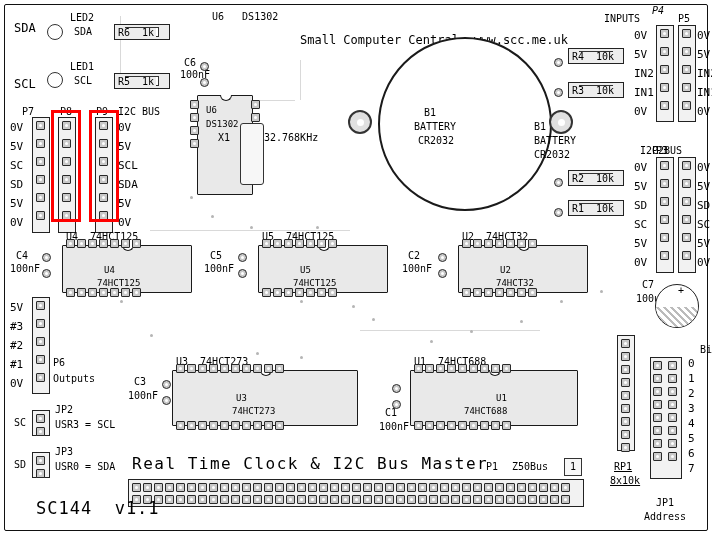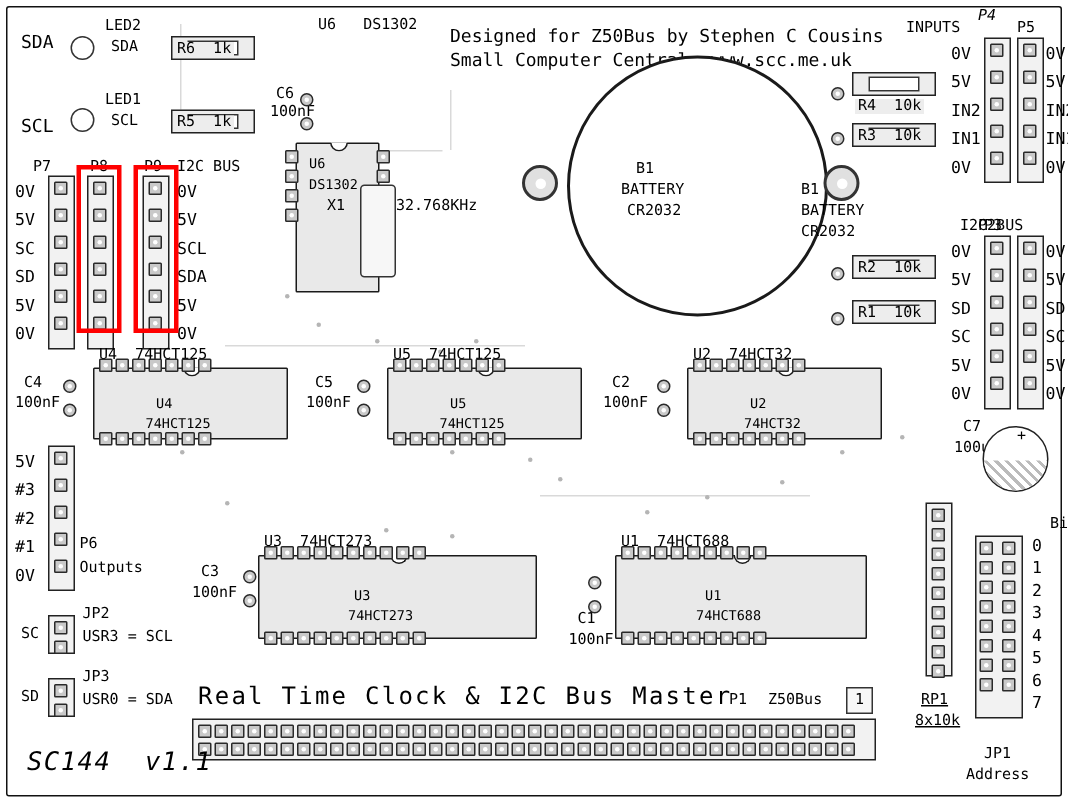--- a/index.html
+++ b/index.html
@@ -102,21 +102,20 @@
 
   <div class="t s12" style="left:14px;top:78px;">SCL</div>
   <div class="led" style="left:47px;top:72px;width:16px;height:16px;"></div>
   <div class="t s10" style="left:70px;top:62px;">LED1</div>
   <div class="t s10" style="left:74px;top:76px;">SCL</div>
   <div class="res" style="left:114px;top:73px;width:56px;height:16px;">
       <div class="body"></div>
     </div>
   <div class="t s10" style="left:116px;top:77px;background:#ededed;padding:0 2px;">R5  1k</div>
 
-  <div class="t s12" style="left:300px;top:18px;">Designed for Z50Bus by Stephen C Cousins</div>
   <div class="t s12" style="left:300px;top:34px;">Small Computer Central</div>
   <div class="t s12" style="left:474px;top:34px;">www.scc.me.uk</div>
 
   <div class="t s10" style="left:212px;top:12px;">U6   DS1302</div>
   <div class="ic" style="left:197px;top:95px;width:56px;height:100px;">
     <div class="notch"></div>
   </div>
   <div class="t s9" style="left:206px;top:106px;">U6</div>
   <div class="t s9" style="left:206px;top:120px;">DS1302</div>
   <div class="padrow" style="left:190px;top:100px;flex-direction:column;">
@@ -241,21 +240,21 @@
     <span>IN1</span>
     <span>0V</span>
   </div>
 
   <div class="padrow" style="left:554px;top:58px;">
       <div class="pad rnd"></div>
     </div>
   <div class="res" style="left:568px;top:48px;width:56px;height:16px;">
       <div class="body"></div>
     </div>
-  <div class="t s10" style="left:570px;top:52px;background:#ededed;padding:0 2px;margin-top:14px;">R4  10k</div>
+  <div class="t s10" style="left:570px;top:52px;background:#ededed;padding:0 2px;">R4  10k</div>
   <div class="padrow" style="left:554px;top:88px;">
       <div class="pad rnd"></div>
     </div>
   <div class="res" style="left:568px;top:82px;width:56px;height:16px;">
       <div class="body"></div>
     </div>
   <div class="t s10" style="left:570px;top:86px;background:#ededed;padding:0 2px;">R3  10k</div>
 
   <div class="t s10" style="left:640px;top:146px;">I2C BUS</div>
 
@@ -483,21 +482,21 @@
   <div class="t s10" style="left:128px;top:391px;">100nF</div>
   <div class="padrow" style="left:162px;top:380px;flex-direction:column;">
     <div class="pad rnd" style="margin-bottom:7px;"></div>
       <div class="pad rnd"></div>
   </div>
 
   <div class="t s10" style="left:414px;top:357px;">U1  74HCT688</div>
   <div class="ic" style="left:410px;top:370px;width:168px;height:56px;">
       <div class="notch"></div>
     </div>
-  <div class="t s9" style="left:470px;top:394px;">U1</div>
+  <div class="t s9" style="left:496px;top:394px;">U1</div>
   <div class="t s9" style="left:464px;top:407px;">74HCT688</div>
   <div class="padrow" style="left:414px;top:364px;">
     <div class="pad"></div>
       <div class="pad"></div>
       <div class="pad"></div>
       <div class="pad"></div>
       <div class="pad"></div>
     <div class="pad"></div>
       <div class="pad"></div>
       <div class="pad"></div>
@@ -656,14 +655,14 @@
       <div class="pad"></div>
       <div class="pad"></div>
       <div class="pad"></div>
     <div class="pad"></div>
       <div class="pad"></div>
       <div class="pad"></div>
       <div class="pad"></div>
       <div class="pad"></div>
   </div>
 
-  <div class="t ver" style="left:18px;top:500px;font-style:italic;">SC144  v1.1</div>
+  <div class="t ver" style="left:36px;top:500px;">SC144  v1.1</div>
 </div>
 
 </body></html>

